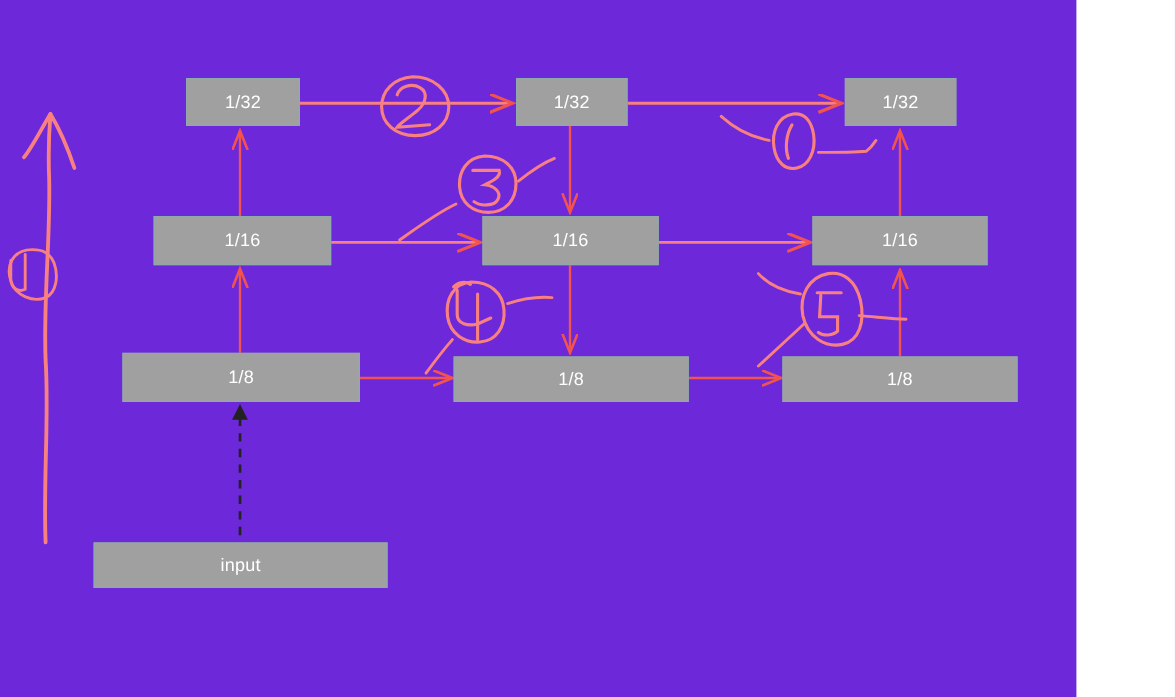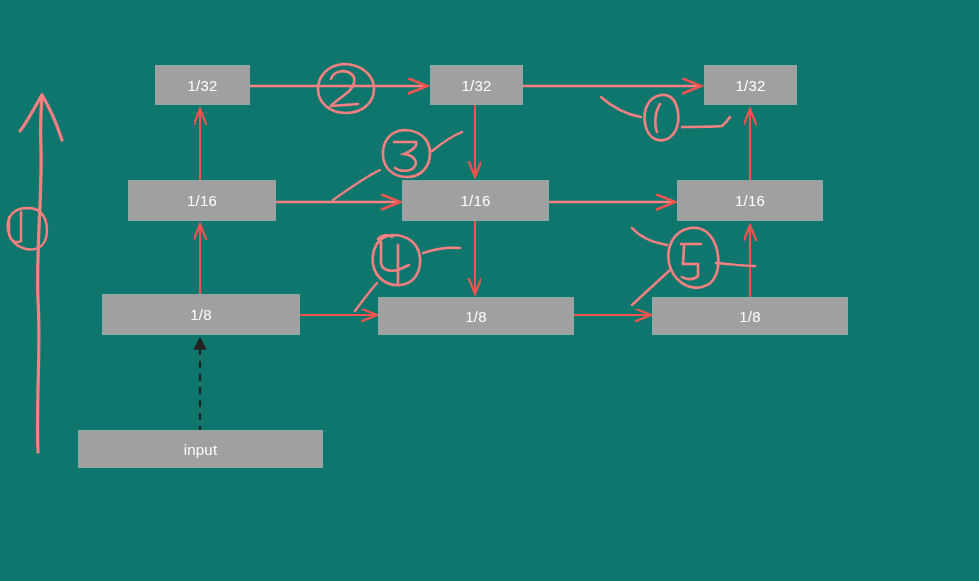--- a/index.html
+++ b/index.html
@@ -6,23 +6,23 @@
   html, body {
     margin: 0;
     padding: 0;
     background: #ffffff;
   }
   body {
     font-family: "Liberation Sans", sans-serif;
   }
   #canvas {
     position: relative;
-    width: 979px;
+    width: 897px;
     height: 581px;
-    background: #0f766e;
+    background: #6d28d9;
     overflow: hidden;
   }
   #diagram-svg {
     position: absolute;
     left: 0;
     top: 0;
     width: 979px;
     height: 581px;
   }
   .node-box {
@@ -196,21 +196,21 @@
   <div class="node-box" style="left:402px; top:180px; width:147px; height:41px;">1/16</div>
 
   <div class="node-box" style="left:677px; top:180px; width:146px; height:41px;">1/16</div>
 
   <div class="node-box" style="left:102px; top:294px; width:198px; height:41px;">1/8</div>
 
   <div class="node-box" style="left:378px; top:297px; width:196px; height:38px;">1/8</div>
 
   <div class="node-box" style="left:652px; top:297px; width:196px; height:38px;">1/8</div>
 
-  <div class="node-box" style="left:78px; top:430px; width:245px; height:38px;">input</div>
+  <div class="node-box" style="left:78px; top:452px; width:245px; height:38px;">input</div>
 
   <span class="annot-num" style="left:18px; top:216px;">1</span>
   <span class="annot-num" style="left:338px; top:74px;">2</span>
   <span class="annot-num" style="left:397px; top:139px;">3</span>
   <span class="annot-num" style="left:388px; top:246px;">4</span>
   <span class="annot-num" style="left:684px; top:244px;">5</span>
   <span class="annot-num" style="left:653px; top:103px;">6</span>
 
 
 </div>

